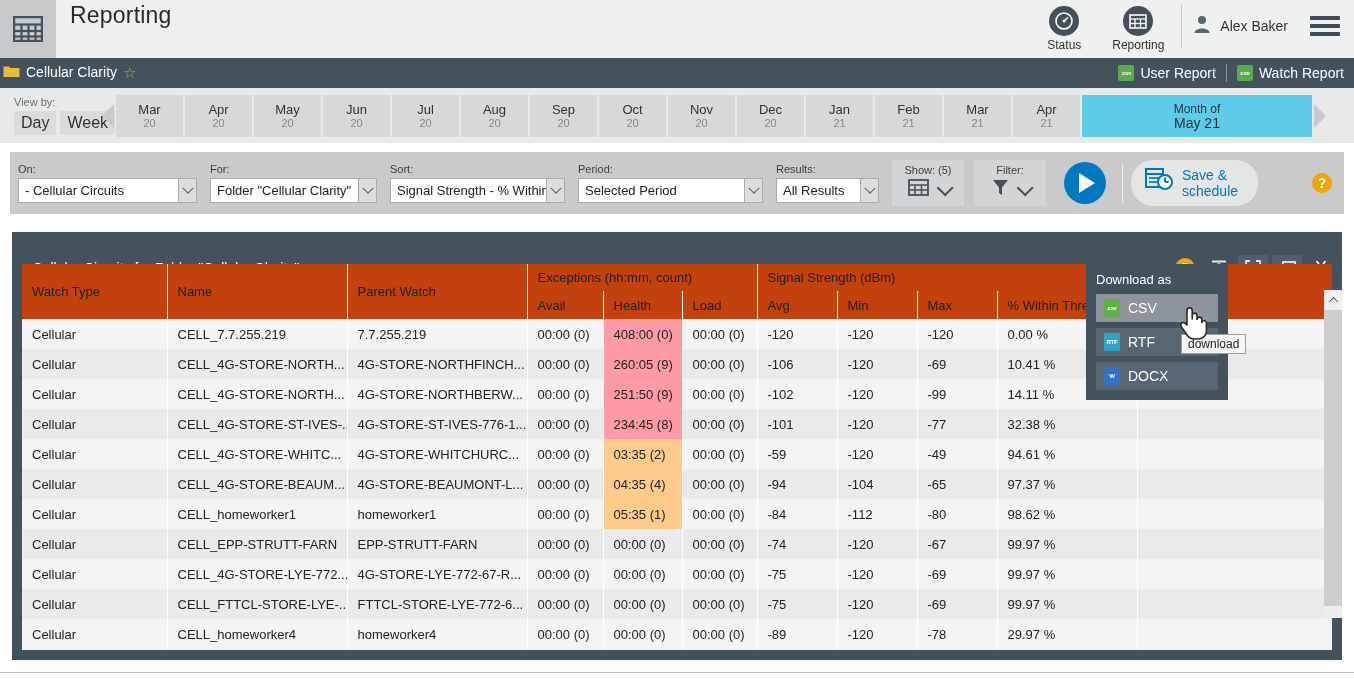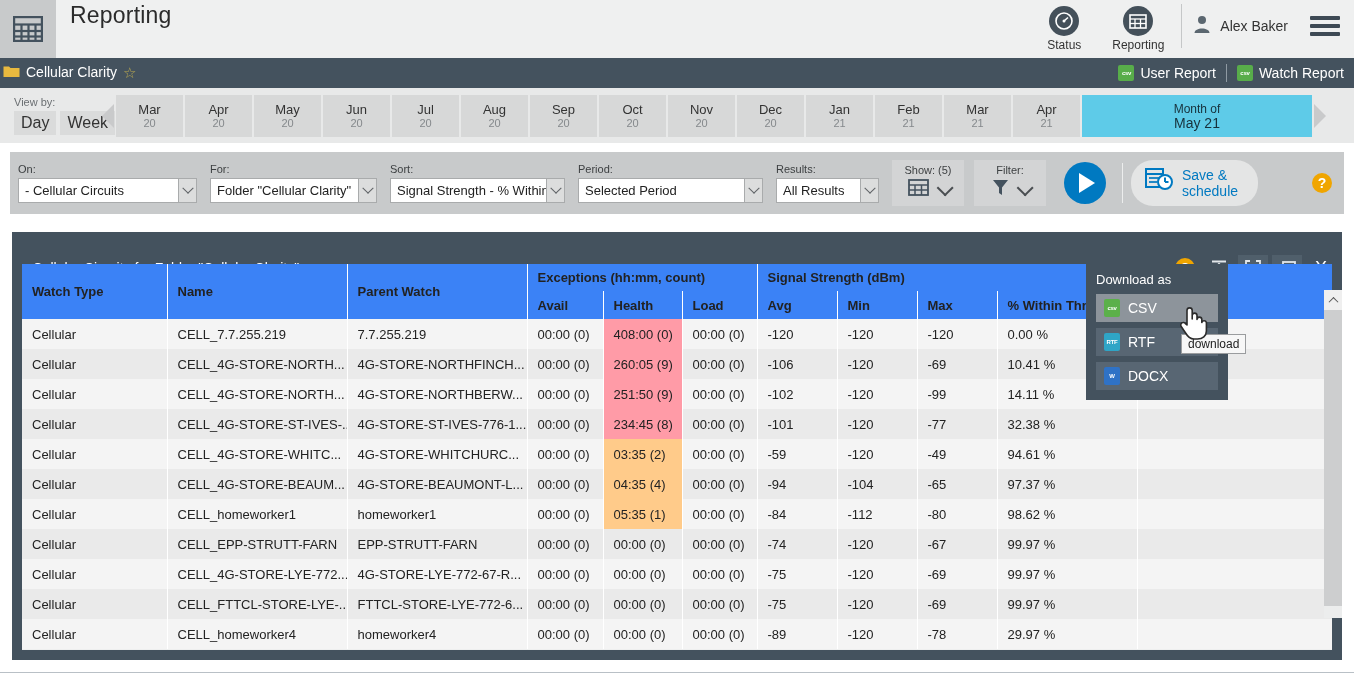--- a/index.html
+++ b/index.html
@@ -170,21 +170,21 @@
   
   .tablewrap {
     position:absolute; left:10px; top:32px; width:1310px; height:386px;
     background:#eeefef; overflow:hidden;
   }
   table.rpt { border-collapse:collapse; width:1310px; table-layout:fixed; }
   table.rpt th, table.rpt td {
     font-size:13px; color:#222; text-align:left; padding:0 10px;
     border-right:1px solid #fff; white-space:nowrap; overflow:hidden;
   }
-  thead th { background:#3b82f6; font-weight:700; height:30px; vertical-align:middle; }
+  thead th { background:#c2410c; font-weight:400; height:30px; vertical-align:middle; }
   thead tr.g1 th { height:27px; }
   thead tr.g2 th { height:28px; }
   tbody td { height:30px; }
   tbody tr:nth-child(odd) td { background:#f4f4f4; }
   tbody tr:nth-child(even) td { background:#eaeaea; }
   td.muted { color:#a9acae; }
   td.red { background:#ff9ba7 !important; }
   td.orange { background:#ffcb8a !important; }
 
   

